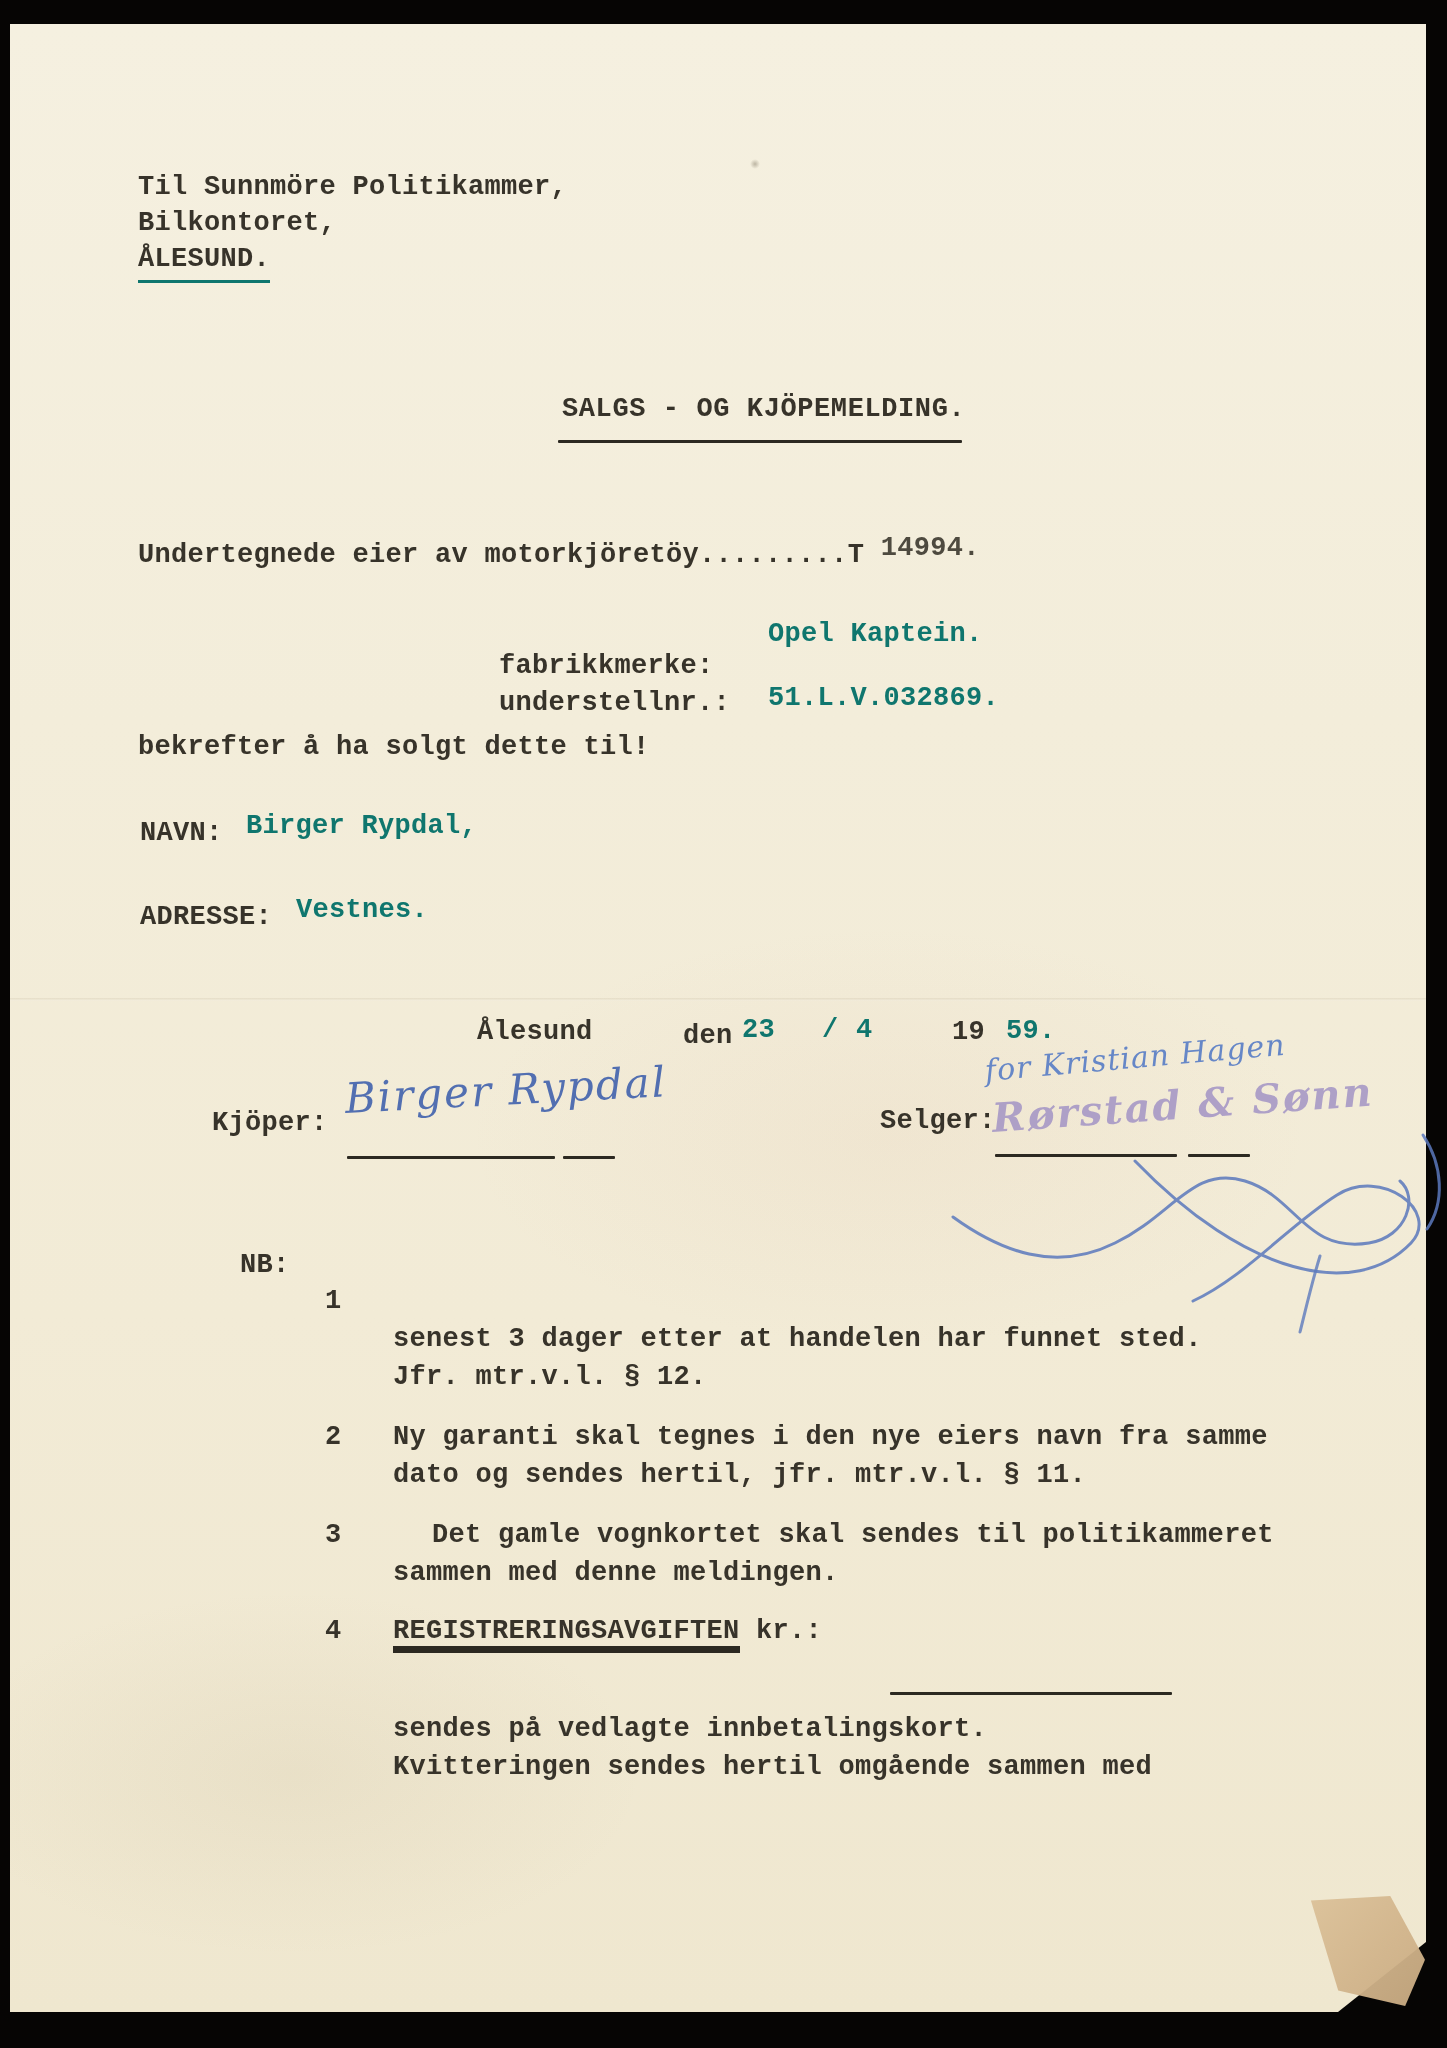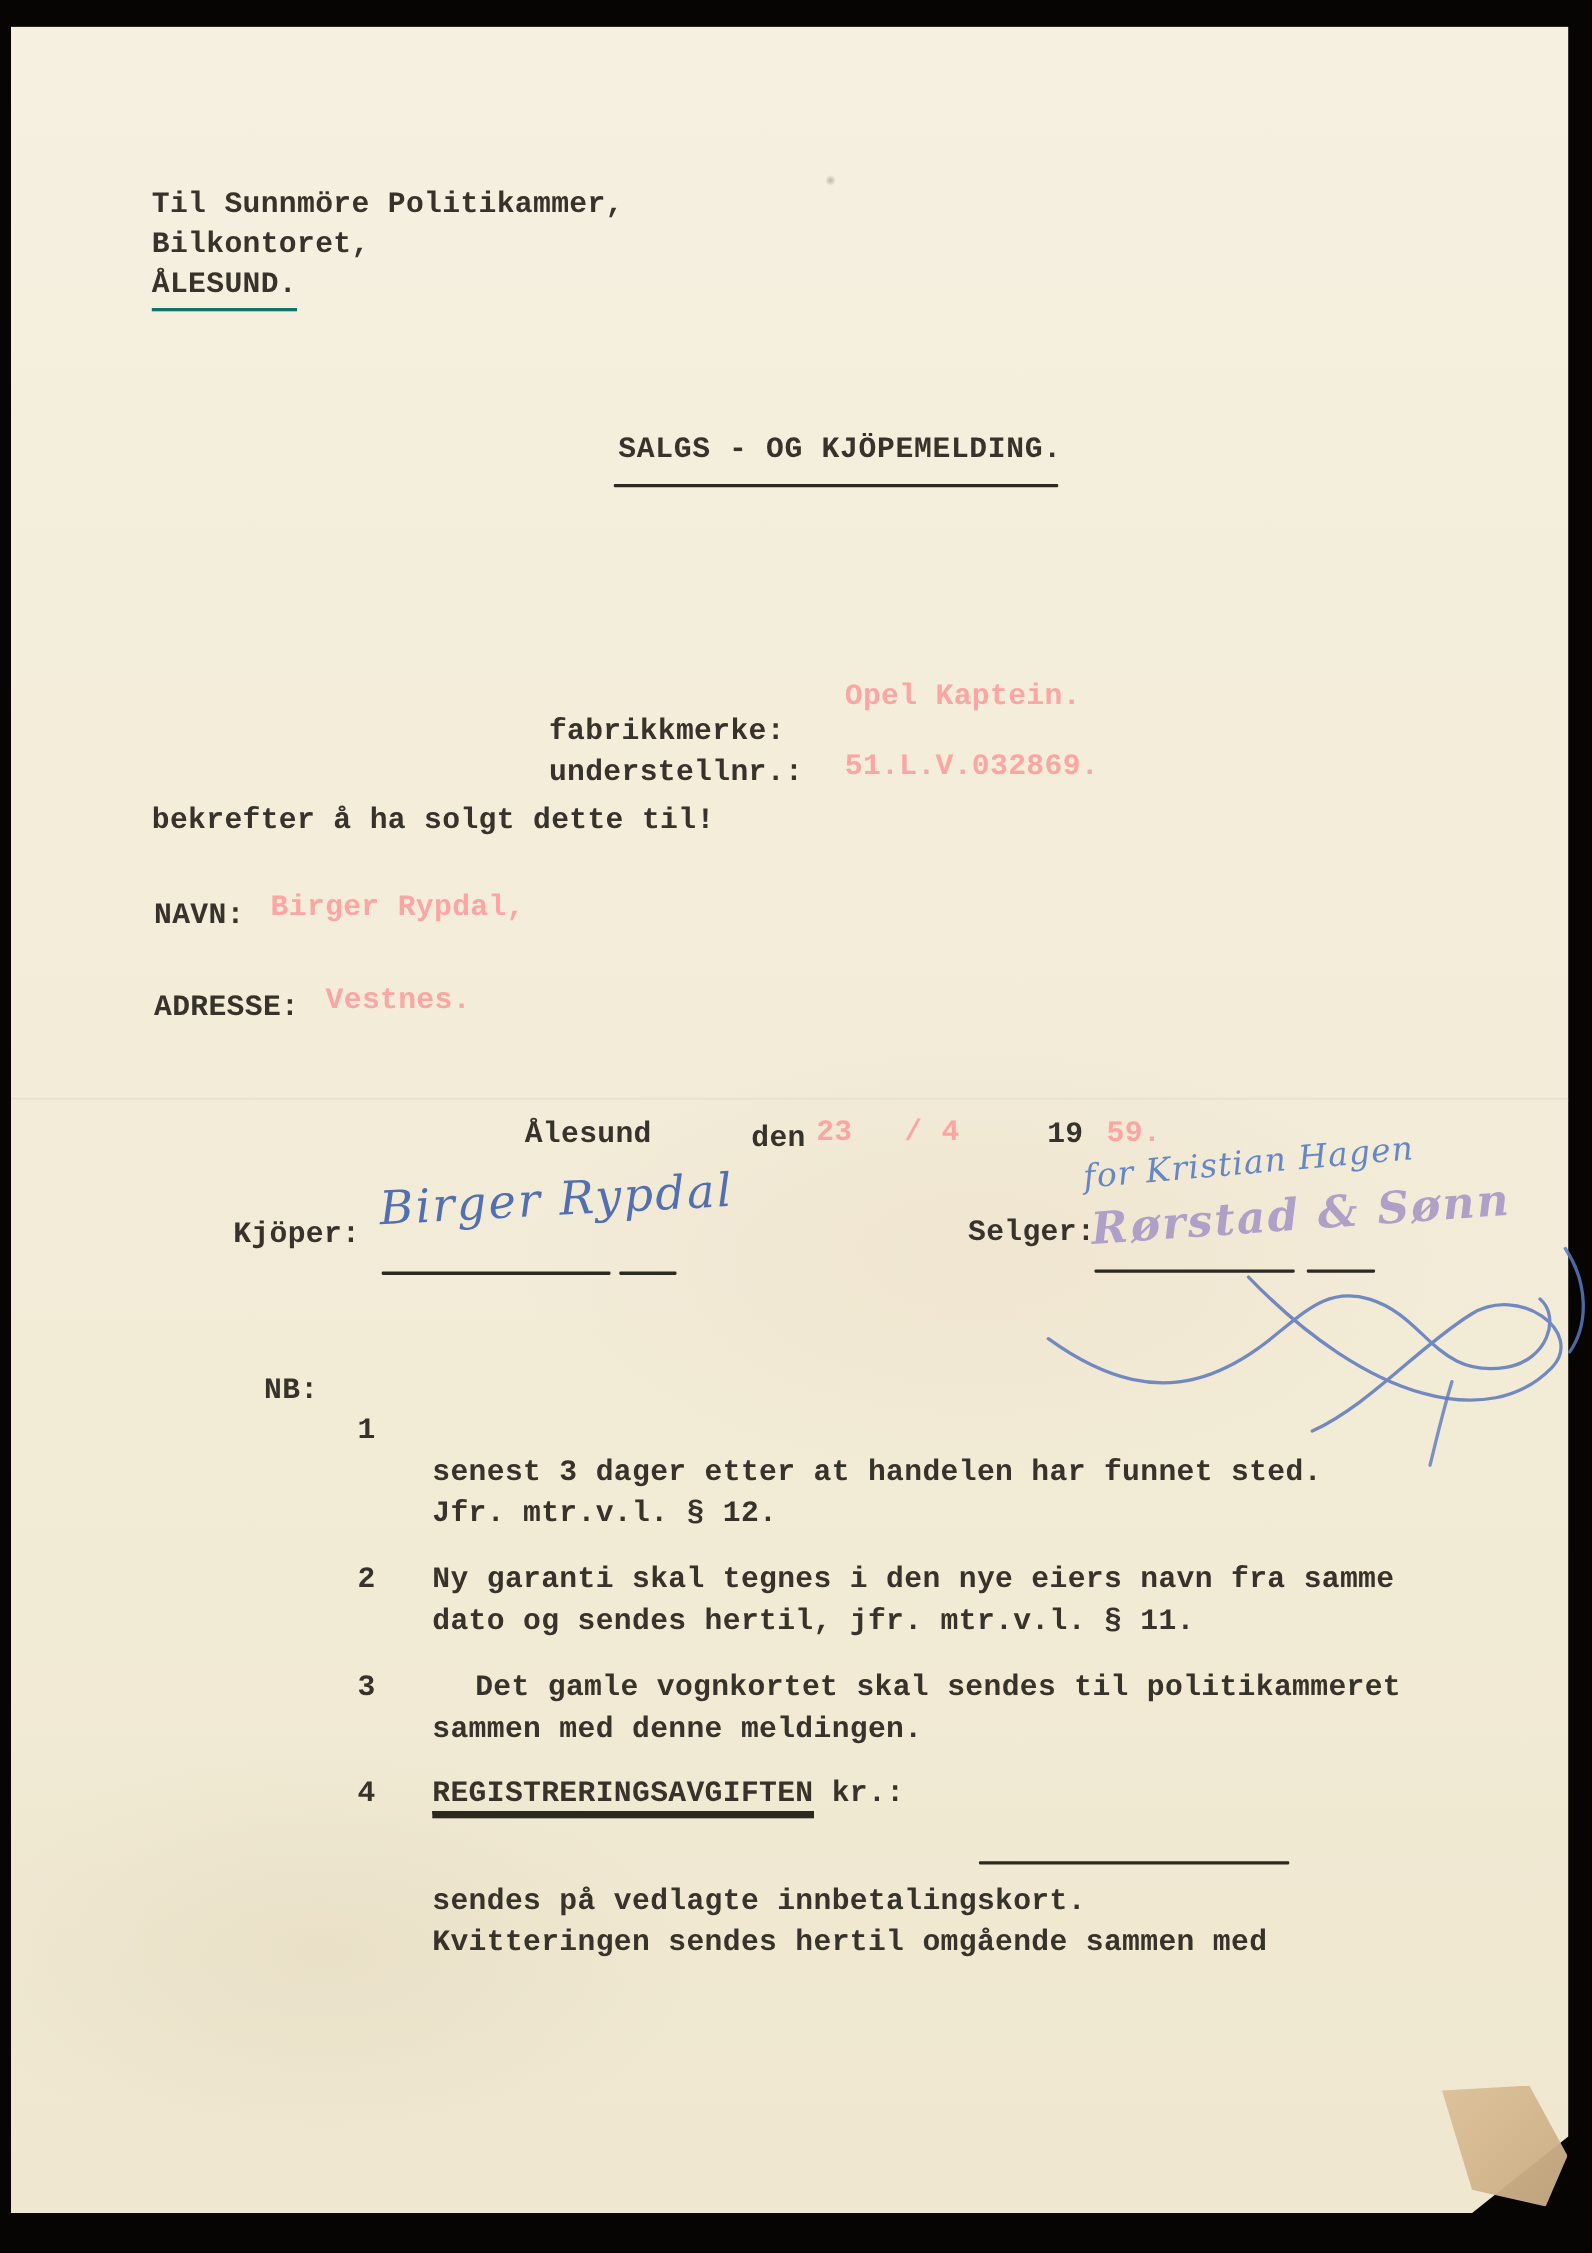--- a/index.html
+++ b/index.html
@@ -20,21 +20,21 @@
   .crease {
     position:absolute; left:10px; width:1416px; height:3px;
     background:linear-gradient(180deg, rgba(140,120,85,.22), rgba(255,255,255,.25));
     opacity:.6;
   }
   .t {
     position:absolute; white-space:pre;
     font:700 27px/1.3 "Liberation Mono","DejaVu Sans Mono",monospace;
     color:#37332a; letter-spacing:.3px;
   }
-  .val { color:#fca5a5; }
+  .val { color:#0f766e; }
   .u3  { border-bottom:3px solid #0f766e; padding-bottom:3px; }
   .rule { position:absolute; background:#2c2921; height:3px; border-radius:1px; }
   .dbl { border-top:0; box-shadow:0 3px 0 #2c2921, 0 7px 0 #2c2921; }
   .raised { position:relative; top:-7px; color:#4e4a3f; }
   .hand {
     position:absolute; white-space:pre;
     font:italic 400 42px/1 "DejaVu Serif","Liberation Serif",serif;
     color:#4565ae; transform:rotate(-3deg); transform-origin:left center;
     letter-spacing:2px; opacity:.92;
   }
@@ -63,20 +63,21 @@
   <div class="paper"></div>
   <div class="crease" style="top:998px;"></div>
 
   <div class="t" style="left:138px; top:170px;">Til Sunnmöre Politikammer,</div>
   <div class="t" style="left:138px; top:206px;">Bilkontoret,</div>
   <div class="t u3" style="left:138px; top:242px;">ÅLESUND.</div>
 
   <div class="t" style="left:562px; top:392px; letter-spacing:.6px;">SALGS - OG KJÖPEMELDING.</div>
   <div class="rule" style="left:558px; top:440px; width:404px;"></div>
 
+  <div class="t" style="left:138px; top:538px;"><span>Undertegnede eier av motorkjöretöy</span><span>.........</span><span>T </span><span class="raised">14994.</span></div>
 
   <div class="t" style="left:499px; top:622px;margin-top:27px;">fabrikkmerke:</div>
   <div class="t val" style="left:768px; top:617px;">Opel Kaptein.</div>
   <div class="t" style="left:499px; top:686px;">understellnr.:</div>
   <div class="t val" style="left:768px; top:681px;">51.L.V.032869.</div>
 
   <div class="t" style="left:138px; top:730px;">bekrefter å ha solgt dette til!</div>
 
   <div class="t" style="left:140px; top:816px;">NAVN:</div>
   <div class="t val" style="left:246px; top:809px;">Birger Rypdal,</div>

